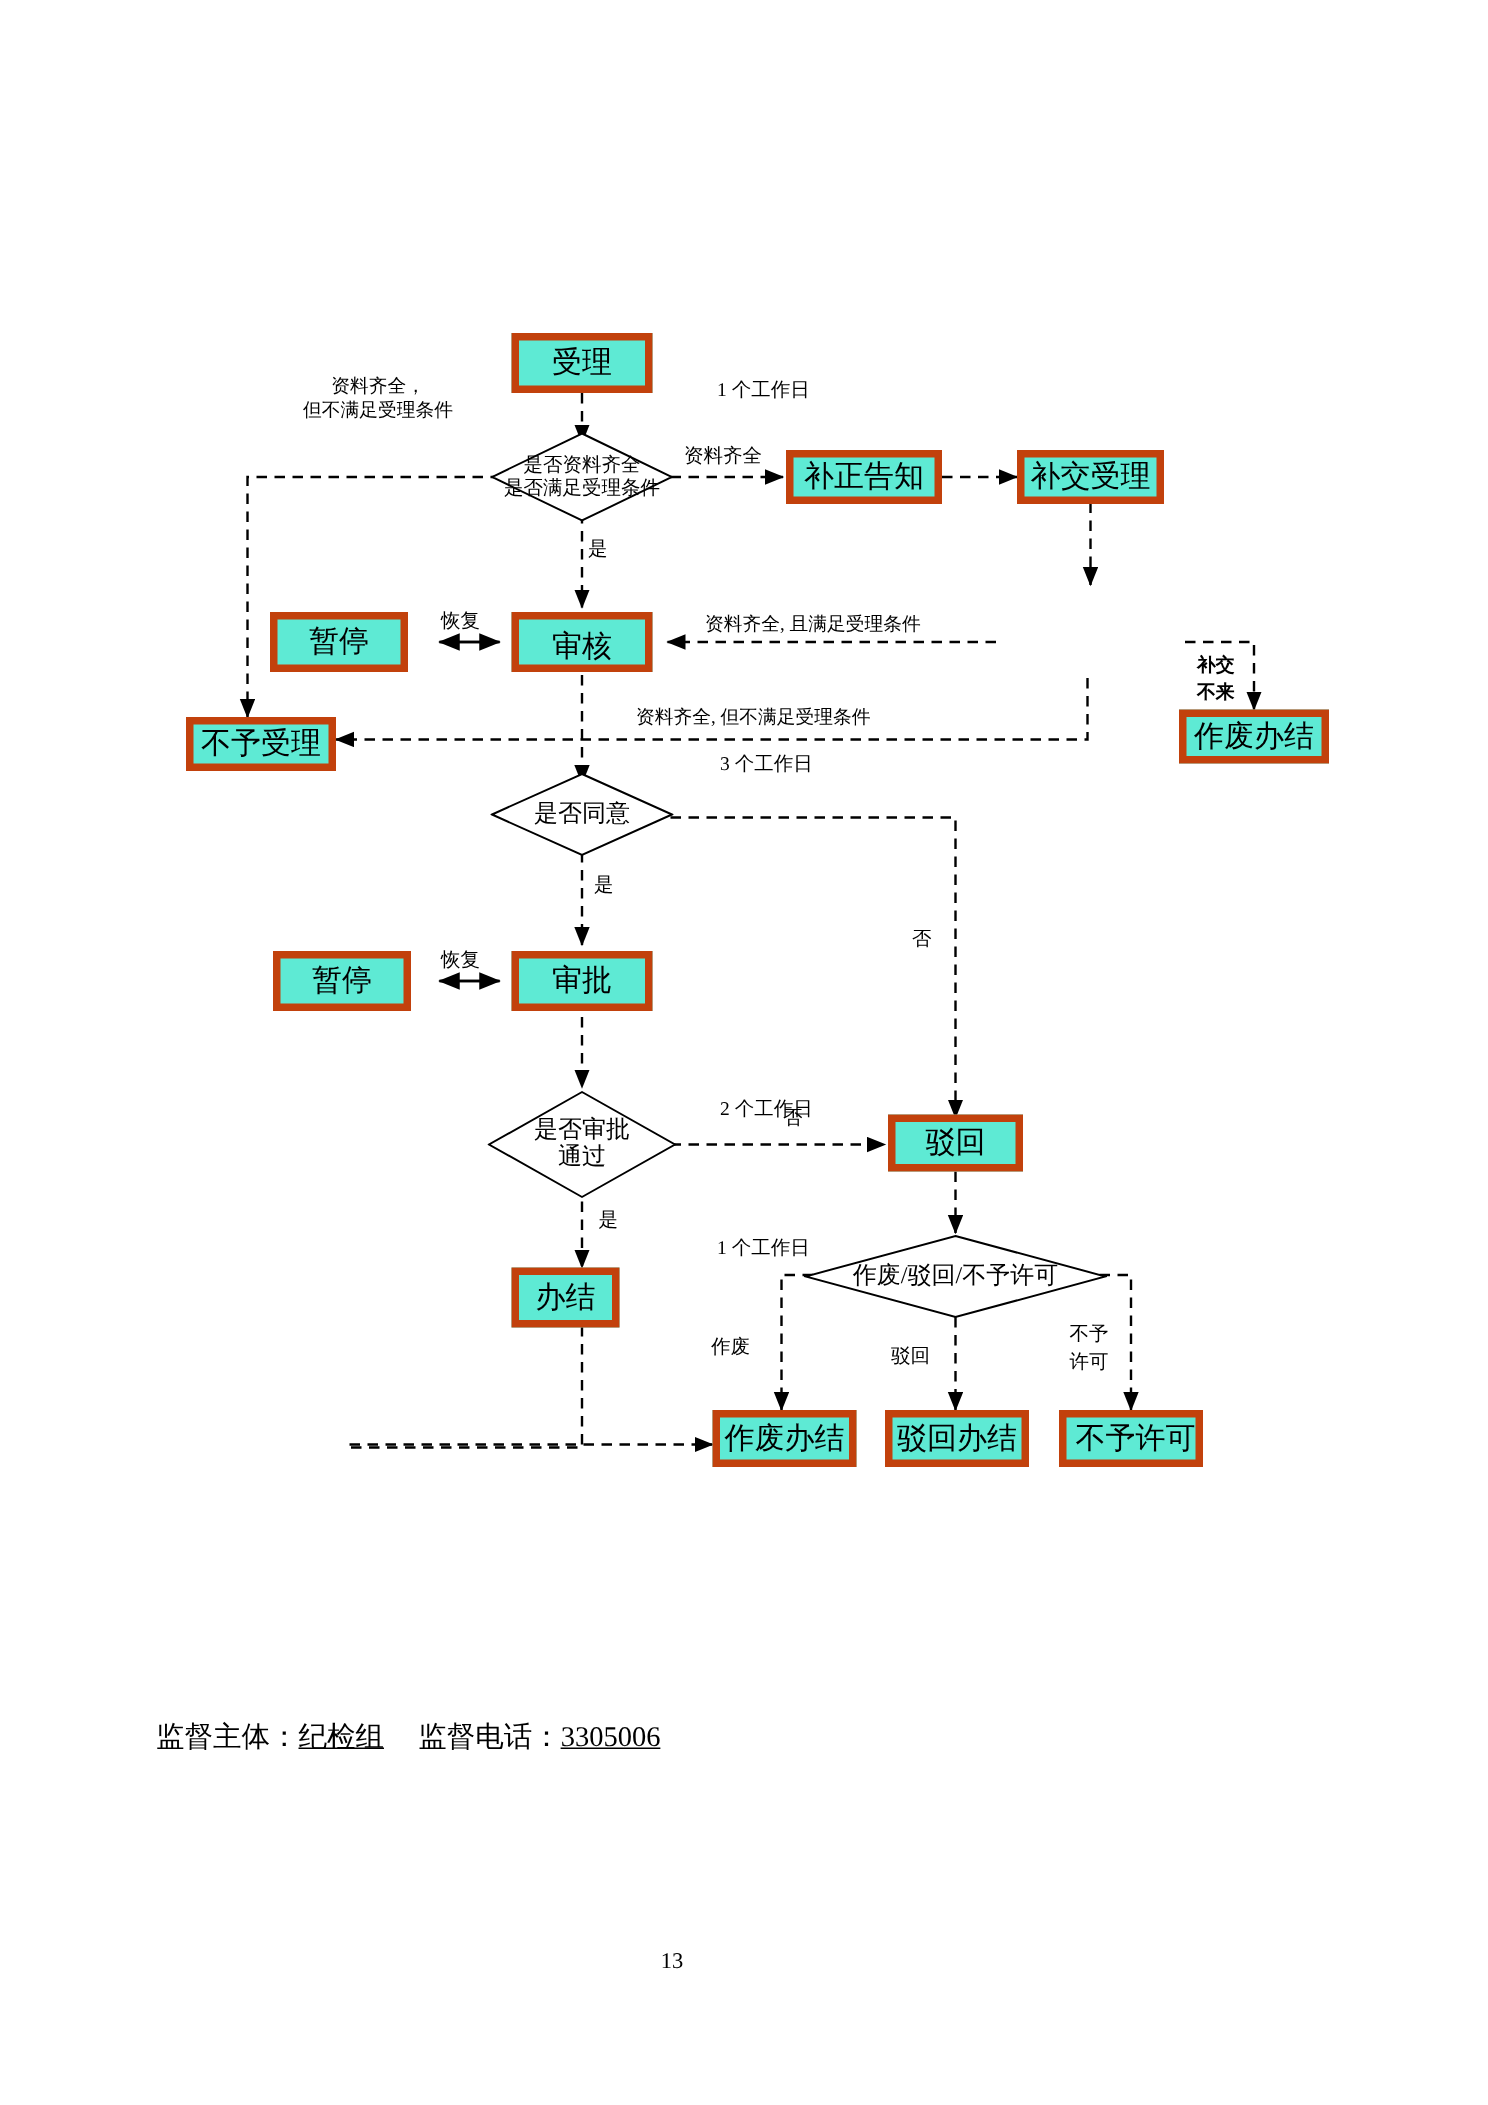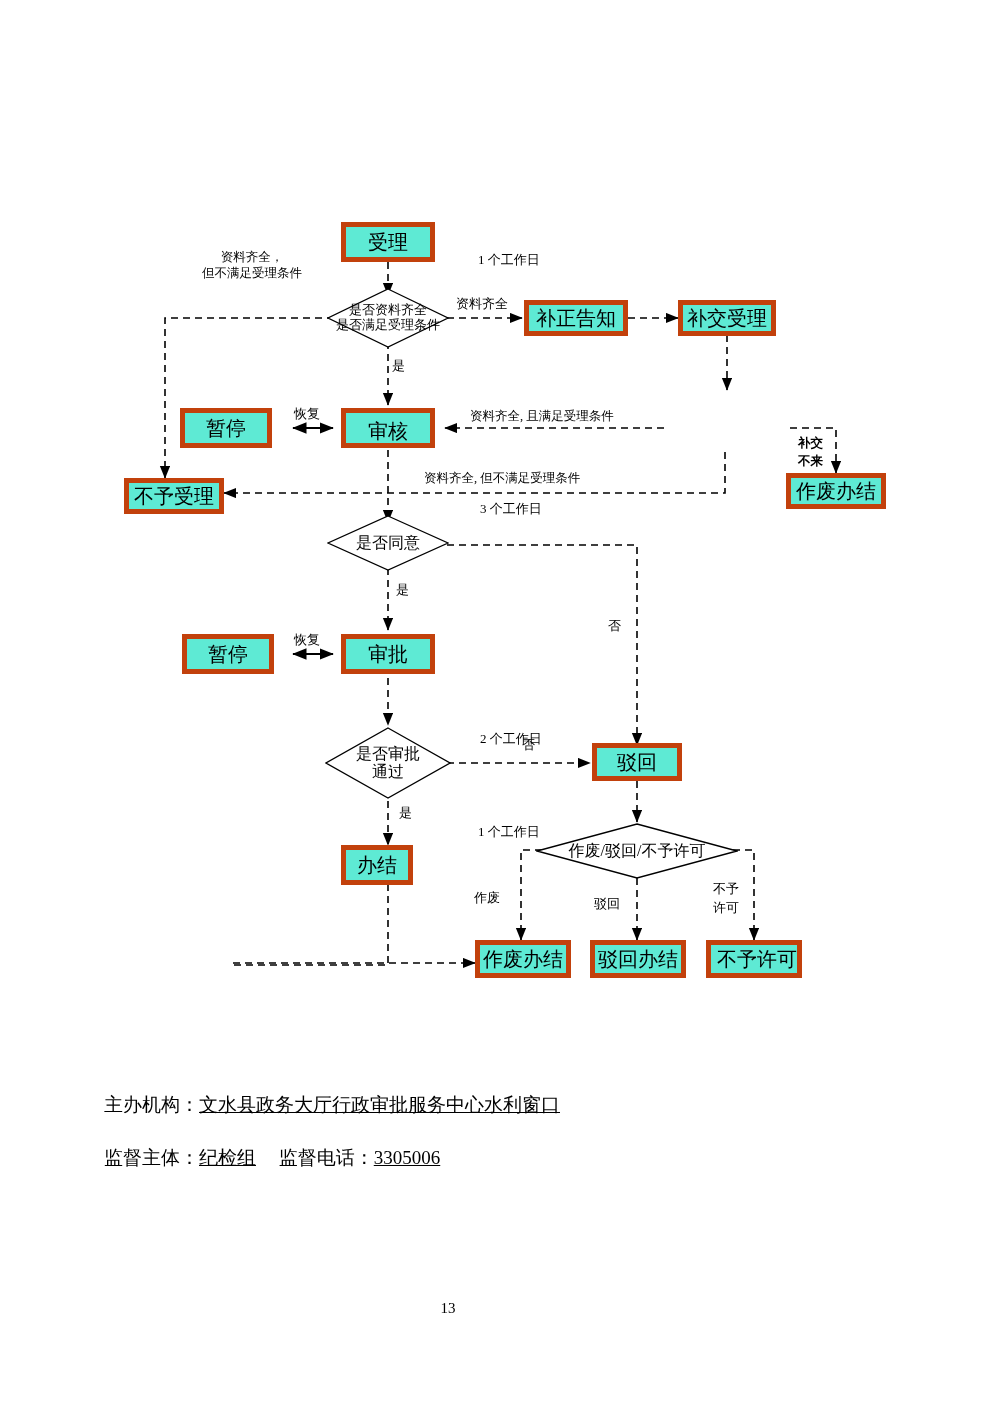--- a/index.html
+++ b/index.html
@@ -276,23 +276,20 @@
     <div class="edge-label" style="left:294px; top:442px;">恢复</div>
     <div class="edge-label" style="left:480px; top:541px;">2 个工作日</div>
     <div class="edge-label" style="left:522px; top:547px;">否</div>
     <div class="edge-label" style="left:399px; top:615px;">是</div>
     <div class="edge-label" style="left:478px; top:634px;">1 个工作日</div>
     <div class="edge-label" style="left:474px; top:700px;">作废</div>
     <div class="edge-label" style="left:594px; top:706px;">驳回</div>
     <div class="edge-label" style="left:713px; top:690px; line-height:1.45;">不予<br>许可</div>
   </div>
 
-  <div class="footer" id="foot1">
-    <span class="lab">主办机构：</span><span class="val">文水县政务大厅行政审批服务中心水利窗口</span>
-  </div>
 
   <div class="footer" id="foot2">
     <span class="lab">监督主体：</span><span class="val">纪检组</span>
     <span style="display:inline-block; width:18px;"></span><span class="lab">监督电话：</span><span class="val">3305006</span>
   </div>
 
   <div class="pagenum">13</div>
 
 </div>
 

